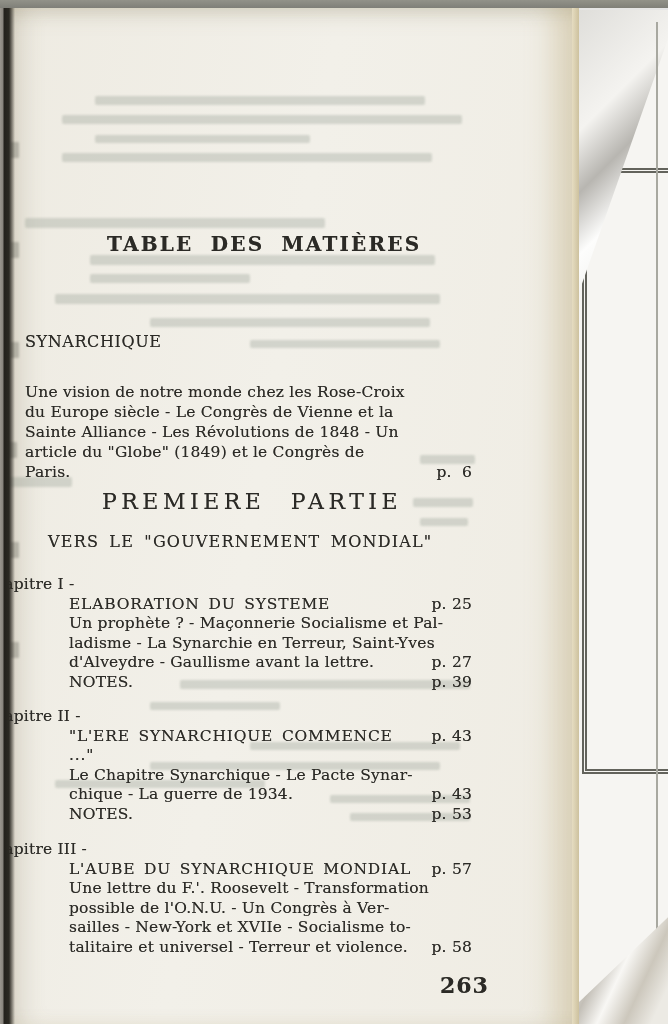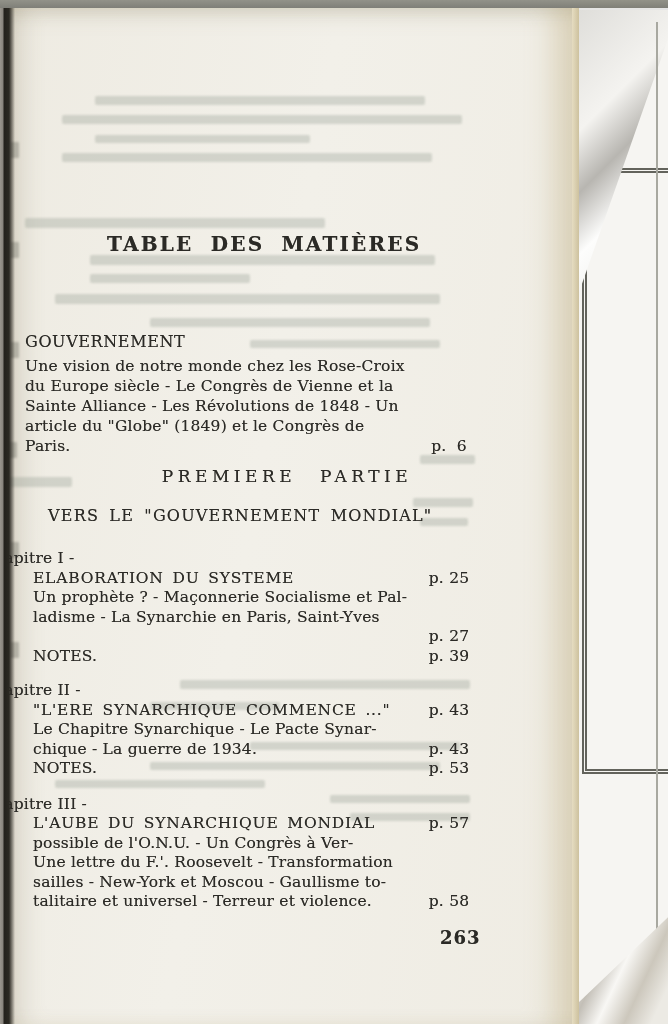--- a/index.html
+++ b/index.html
@@ -31,36 +31,36 @@
                    inset -34px 0 28px -16px rgba(185,165,115,.38),
                    inset 0 18px 24px -16px rgba(120,110,80,.25);
         color:#2b2a26;}
   .content{position:absolute;left:0;top:0;width:447px;padding-left:19px;
            font-size:15.5px;letter-spacing:.2px;
            text-shadow:0 0 .4px rgba(40,38,32,.55);}
 
   .doc-title{margin:226px 0 0 82px;font-size:20px;font-weight:bold;
              letter-spacing:2.2px;word-spacing:8px;line-height:20px;}
   .intro-heading{margin-top:78px;font-size:16px;letter-spacing:.6px;line-height:20px;}
-  .intro-para{margin-top:4px;line-height:20px;}
-  .part-title{margin:10px 0 16px 77px;font-size:17px;letter-spacing:4.5px;
-              word-spacing:14px;line-height:20px;text-align:center;}
+  .intro-para{margin-top:30px;line-height:20px;}
+  .part-title{margin:10px 0 16px 77px;font-size:22px;letter-spacing:4.5px;
+              word-spacing:14px;line-height:20px;}
   .part-subtitle{margin:20px 0 0 23px;font-size:16px;letter-spacing:1.2px;
                  word-spacing:4px;line-height:20px;}
 
   .chapter{line-height:19.5px;}
   .ch1{margin-top:23px;} .ch2{margin-top:15px;} .ch3{margin-top:16px;}
   .chap-label{margin-left:-43px;}
-  .chap-body{padding-left:8px;}
+  .chap-body{padding-left:8px;margin-left:36px;}
   .chap-title{letter-spacing:.8px;word-spacing:3px;}
 
   .row{display:flex;align-items:baseline;}
-  .page-ref{margin-left:auto;min-width:46px;white-space:pre;text-align:center;}
+  .page-ref{margin-left:auto;min-width:46px;white-space:pre;text-align:right;}
 
-  .folio{margin:15px 0 8px 415px;font-size:18px;font-weight:bold;letter-spacing:1px;}
+  .folio{margin:15px 0 8px 415px;font-size:22px;font-weight:bold;letter-spacing:1px;}
 
   
   .ghost{position:absolute;background:rgba(124,138,124,.27);
          filter:blur(1.3px);border-radius:2px;}
   .tick{position:absolute;background:rgba(95,98,86,.33);
         filter:blur(1px);border-radius:1px;}
 
   
   .left-strip{position:absolute;left:0;top:0;width:15px;height:1024px;z-index:5;
      background:linear-gradient(90deg,#9a968e 0px,#87837c 3px,#23211c 4px,
@@ -107,21 +107,21 @@
     <div class="tick" style="left:4px;top:234px;width:9px;height:16px"></div>
     <div class="tick" style="left:4px;top:334px;width:9px;height:16px"></div>
     <div class="tick" style="left:2px;top:434px;width:9px;height:16px"></div>
     <div class="tick" style="left:4px;top:534px;width:9px;height:16px"></div>
     <div class="tick" style="left:4px;top:634px;width:9px;height:16px"></div>
 
     <div class="content">
 
       <div class="doc-title">TABLE  DES  MATIÈRES</div>
 
-      <div class="intro-heading">GOUVERNEMENT</div>
+      <div class="intro-heading">SYNARCHIQUE</div>
       <div class="intro-para">
         <div>Une vision de notre monde chez les Rose-Croix</div>
         <div>du Europe siècle - Le Congrès de Vienne et la</div>
         <div>Sainte Alliance - Les Révolutions de 1848 - Un</div>
         <div>article du "Globe" (1849) et le Congrès de</div>
         <div class="row">
           <span>Paris.</span>
           <span class="page-ref">p.  6</span>
         </div>
       </div>
@@ -130,22 +130,23 @@
       <div class="part-subtitle">VERS LE "GOUVERNEMENT MONDIAL"</div>
 
       <div class="chapter ch1">
         <div class="chap-label">Chapitre I -</div>
         <div class="chap-body">
           <div class="row">
             <span class="chap-title">ELABORATION DU SYSTEME</span>
             <span class="page-ref">p. 25</span>
           </div>
           <div>Un prophète ? - Maçonnerie Socialisme et Pal-</div>
-          <div>ladisme - La Synarchie en Paris, Saint-Yves</div>
+          <div>ladisme - La Synarchie en Terreur, Saint-Yves</div>
           <div class="row">
+            <span>d'Alveydre - Gaullisme avant la lettre.</span>
             <span class="page-ref">p. 27</span>
           </div>
           <div class="row">
             <span>NOTES.</span>
             <span class="page-ref">p. 39</span>
           </div>
         </div>
       </div>
 
       <div class="chapter ch2">
@@ -167,23 +168,23 @@
         </div>
       </div>
 
       <div class="chapter ch3">
         <div class="chap-label">Chapitre III -</div>
         <div class="chap-body">
           <div class="row">
             <span class="chap-title">L'AUBE DU SYNARCHIQUE MONDIAL</span>
             <span class="page-ref">p. 57</span>
           </div>
+          <div>Une lettre du F.'. Roosevelt - Transformation</div>
           <div>possible de l'O.N.U. - Un Congrès à Ver-</div>
-          <div>Une lettre du F.'. Roosevelt - Transformation</div>
-          <div>sailles - New-York et Moscou - Gaullisme to-</div>
+          <div>sailles - New-York et XVIIe - Socialisme to-</div>
           <div class="row">
             <span>talitaire et universel - Terreur et violence.</span>
             <span class="page-ref">p. 58</span>
           </div>
         </div>
       </div>
 
       <div class="folio">263</div>
     </div>
   </div>

